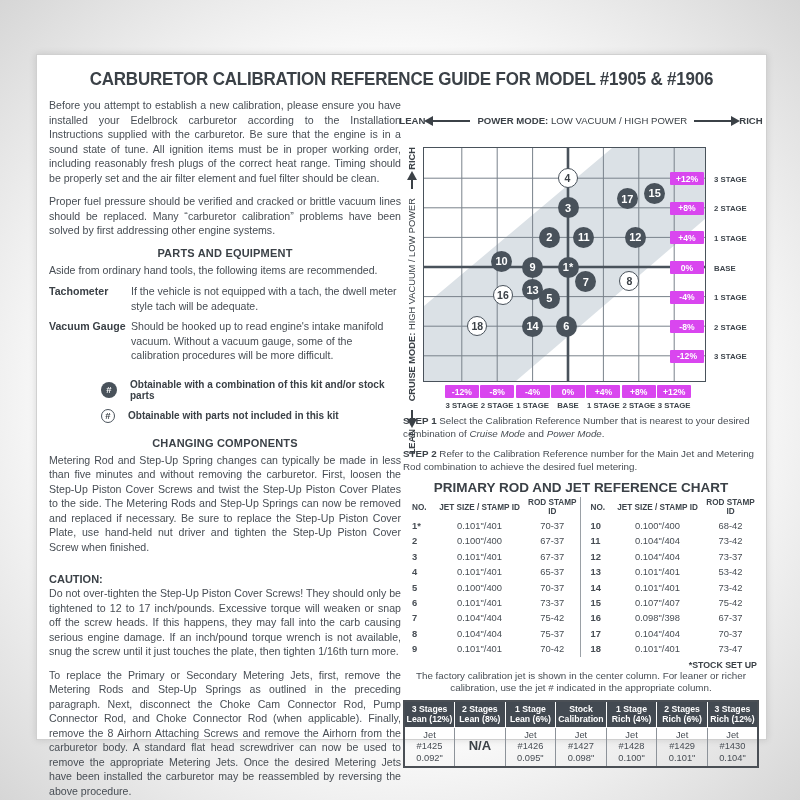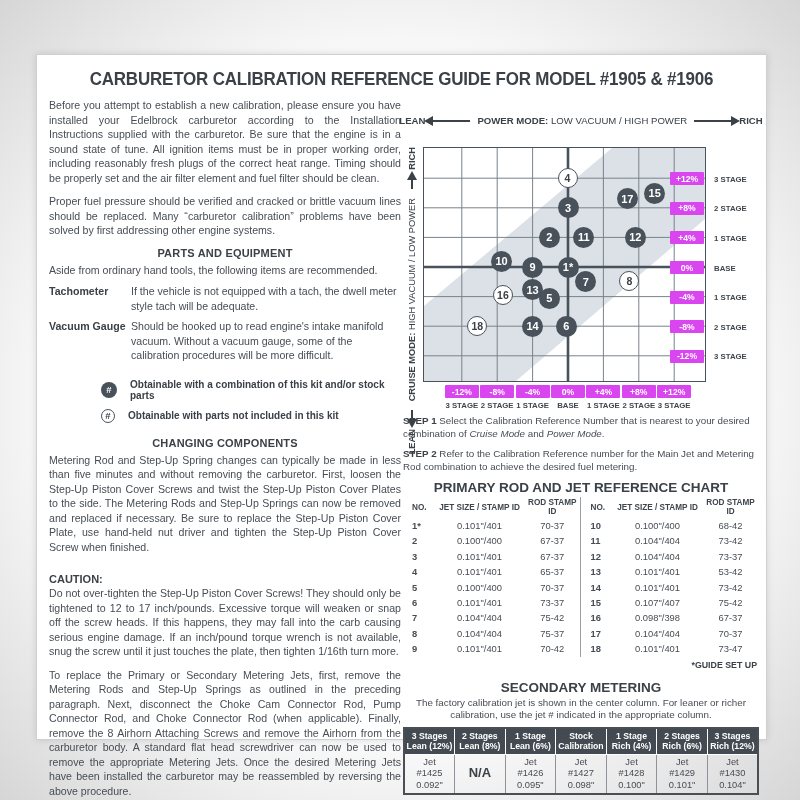--- a/index.html
+++ b/index.html
@@ -301,23 +301,22 @@
           <tr>
             <td class="no">9</td>
             <td>0.101"/401</td>
             <td>70-42</td>
             <td class="no divl">18</td>
             <td>0.101"/401</td>
             <td>73-47</td>
           </tr>
         </tbody>
     </table>
-    <div class="footnote">*GUIDE SET UP</div>
-
-    <div class="stitle">SECONDARY METERING</div>
+    <div class="footnote">*STOCK SET UP</div>
+
     <div class="sintro">The factory calibration jet is shown in the center column. For leaner or richer calibration, use the jet # indicated in the appropriate column.</div>
     <table class="stable">
       <thead>
           <tr>
             <th>
               <div>3 Stages</div>
               <div>Lean (12%)</div>
             </th>
             <th>
               <div>2 Stages</div>

